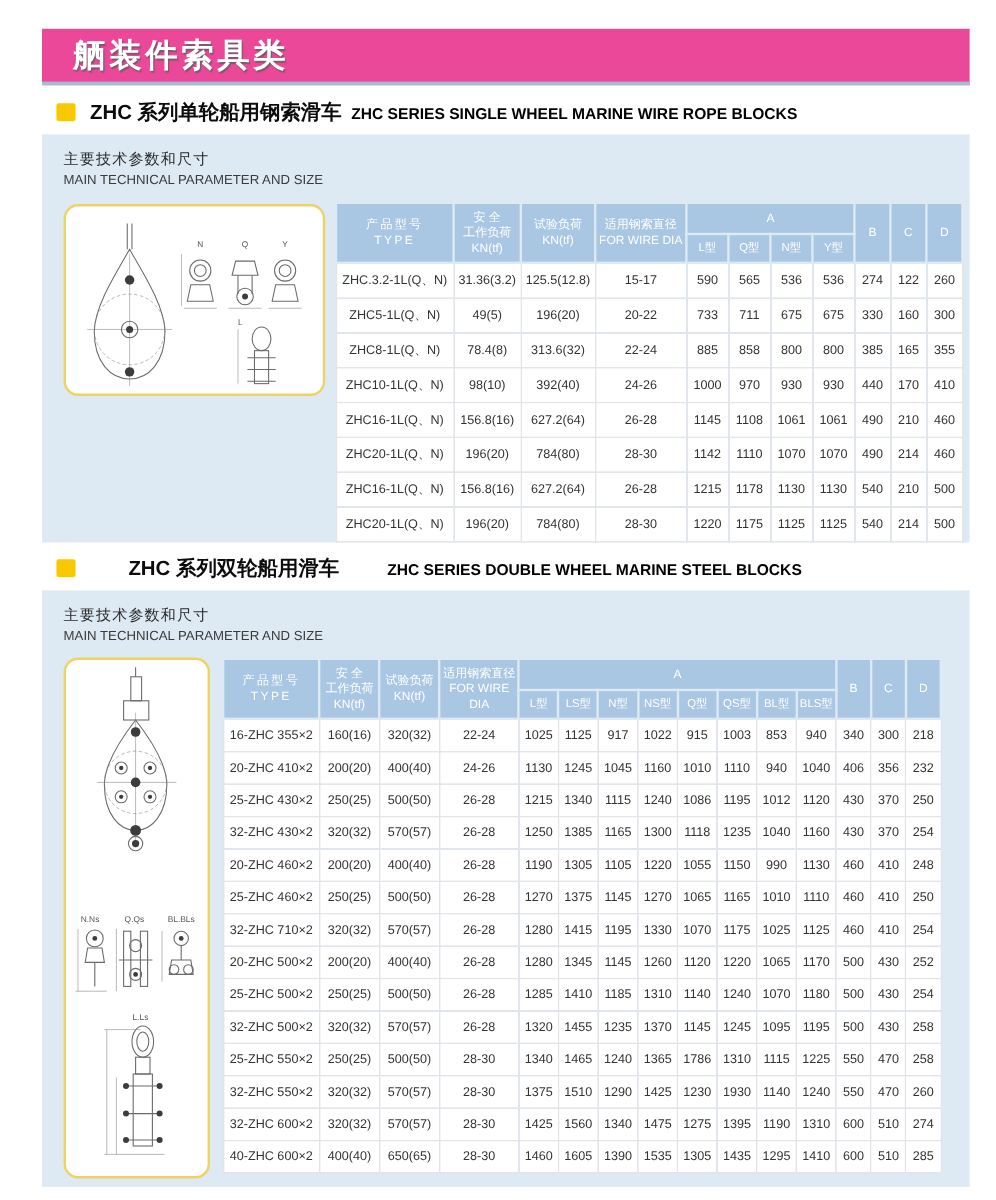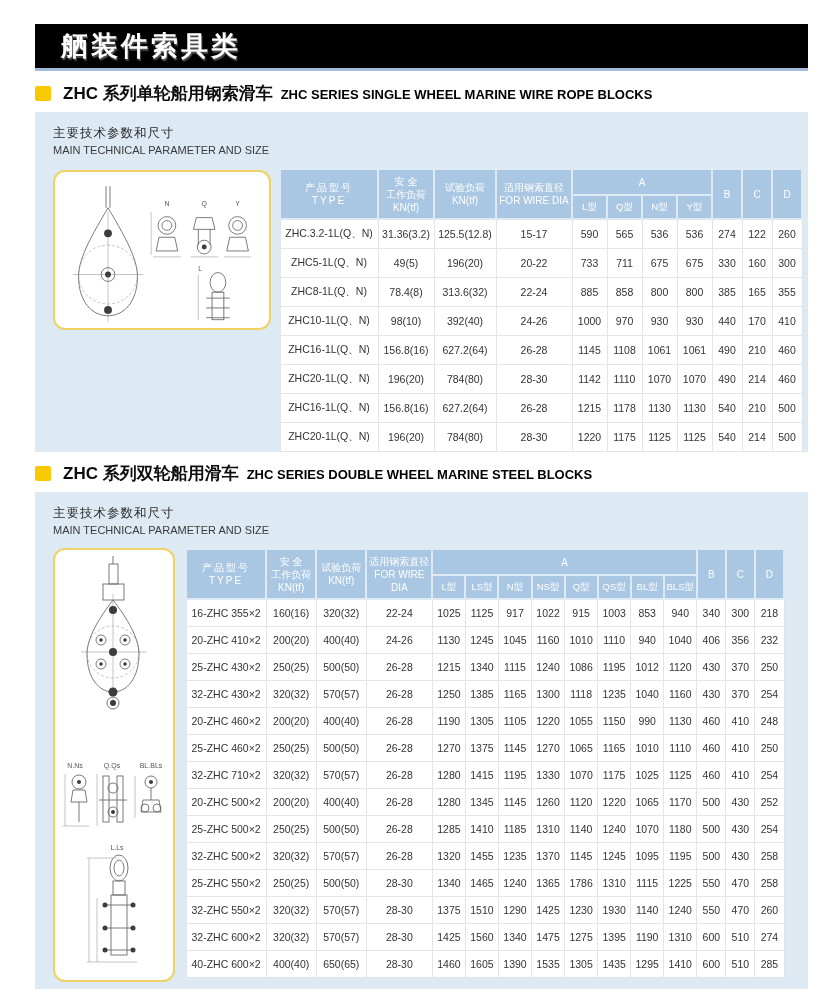--- a/index.html
+++ b/index.html
@@ -6,42 +6,42 @@
   html, body { background: #ffffff; }
   body {
     width: 830px; height: 1000px; position: relative;
     font-family: "Liberation Sans", "DejaVu Sans", sans-serif;
     color: #222;
   }
 
   
   .band {
     position: absolute; left: 35px; top: 24px; width: 773px; height: 47px;
-    background: #000000; border-bottom: 3px solid #a0bcd8;
+    background: #ec4899; border-bottom: 3px solid #a0bcd8;
     display: flex; align-items: center; padding-left: 26px;
   }
   .band .zh {
     font-size: 27px; font-weight: bold; color: #fff; letter-spacing: 3px;
     text-shadow: 1px 2px 1px rgba(95,95,95,.85);
   }
   .band .en {
     font-size: 17px; font-weight: bold; color: #fdfdfd; margin-left: 14px;
     letter-spacing: 1px; text-shadow: 1px 1px 1px rgba(120,120,120,.8);
   }
 
   
-  .sec-head { position: absolute; left: 35px; display: flex; align-items: baseline; }
+  .sec-head { position: absolute; left: 47px; display: flex; align-items: baseline; }
   .sec-head .bullet {
     width: 16px; height: 15px; background: #f8c800; border-radius: 2px;
     margin-right: 12px; align-self: center;
   }
   .sec-head .zh { font-size: 17px; font-weight: bold; color: #0c0c0c; }
   .sec-head .en { font-size: 13px; font-weight: bold; color: #000000; margin-left: 8px; }
   .sec1-head { top: 82px; }
-  .sec2-head { top: 462px; }
+  .sec2-head { top: 462px; gap: 32px; }
 
   
   .panel {
     position: absolute; left: 35px; width: 773px;
     background: #dde9f3; padding: 13px 14px 10px 18px;
   }
   .panel1 { top: 112px; height: 340px; }
   .panel2 { top: 492px; height: 497px; }
   .subtitle-zh { font-size: 12.5px; color: #2a2a2a; letter-spacing: 1px; }
   .subtitle-en { font-size: 11px; color: #3a3a3a; margin-top: 2px; }

